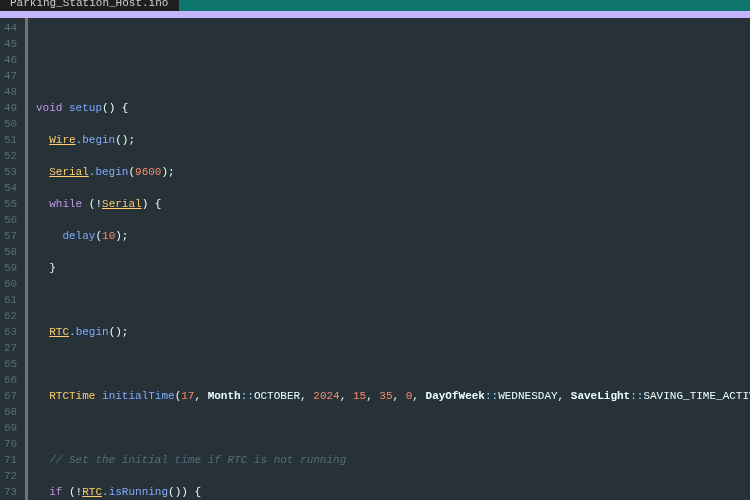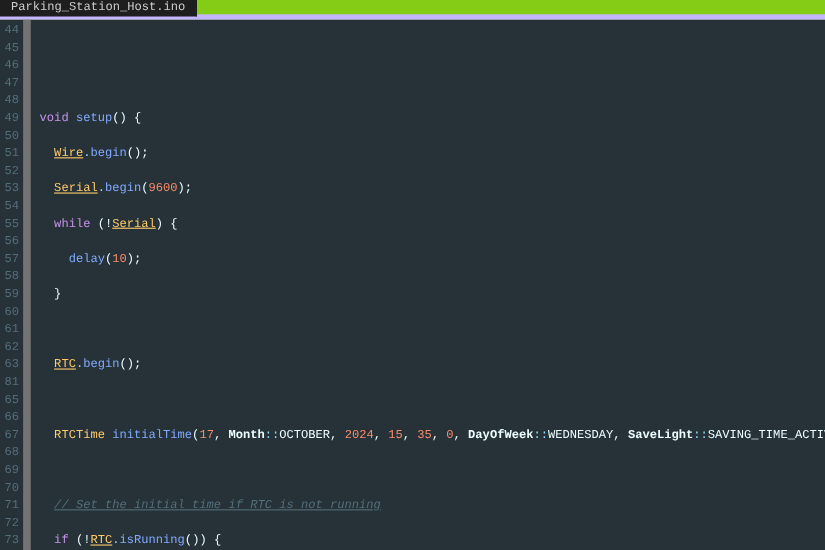--- a/index.html
+++ b/index.html
@@ -5,25 +5,25 @@
   * { margin: 0; padding: 0; box-sizing: border-box; }
   body {
     font-family: 'Consolas', 'Monaco', 'Courier New', monospace;
     font-size: 12px;
     background: #ffffff;
     width: 750px;
     height: 500px;
     overflow: hidden;
   }
   .tab-bar {
-    background: #84cc16;
+    background: #0f766e;
     height: 18px;
     display: flex;
-    align-items: center;
-    border-bottom: 5px solid #c4b5fd;
+    align-items: flex-end;
+    border-bottom: 7px solid #c4b5fd;
   }
   .tab {
     background: #2d2d2d;
     color: #cccccc;
     padding: 2px 10px;
     font-size: 11px;
     display: flex;
     align-items: center;
     border-right: 1px solid #1e1e1e;
   }
@@ -38,37 +38,37 @@
   }
   .gutter {
     background: #263238;
     color: #546e7a;
     text-align: right;
     padding: 2px 8px 2px 4px;
     font-size: 11px;
     line-height: 16px;
     user-select: none;
     min-width: 28px;
-    border-right: 7px solid #737373;
+    border-right: 3px solid #737373;
   }
   .gutter div { height: 16px; }
   .code {
     padding: 2px 0 2px 8px;
     font-size: 11px;
     line-height: 16px;
     color: #eeffff;
     white-space: pre;
   }
   .code div { height: 16px; }
   .kw   { color: #c792ea; text-align: center; }
   .type { color: #ffcb6b; }
   .fn   { color: #82aaff; }
   .obj  { color: #ffcb6b; text-decoration: underline; }
   .num  { color: #f78c6c; margin-top: 24px; }
-  .com  { color: #546e7a; font-style: italic; text-decoration: underline; }
+  .com  { color: #546e7a; font-style: italic; }
   .op   { color: #89ddff; }
   .pn   { color: #eeffff; }
   .id   { color: #eeffff; font-weight: bold; }
   .const{ color: #eeffff; }
 </style>
 </head>
 <body>
 
 <div class="tab-bar">
   <div class="tab active">Parking_Station_Host.ino</div>
@@ -89,21 +89,21 @@
       <div>54</div>
       <div>55</div>
       <div>56</div>
       <div>57</div>
       <div>58</div>
       <div>59</div>
       <div>60</div>
       <div>61</div>
       <div>62</div>
       <div>63</div>
-      <div>81</div>
+      <div>27</div>
       <div>65</div>
       <div>66</div>
       <div>67</div>
       <div>68</div>
       <div>69</div>
       <div>70</div>
       <div>71</div>
       <div>72</div>
       <div>73</div>
     </div>

